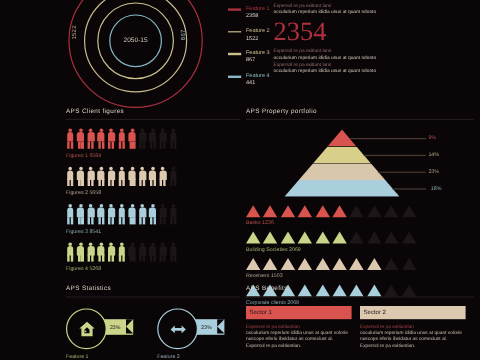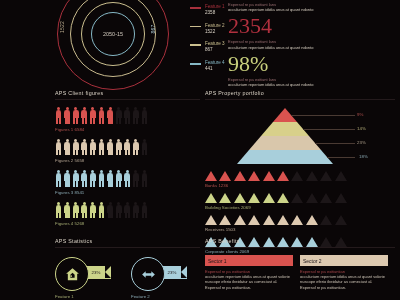--- a/index.html
+++ b/index.html
@@ -140,21 +140,20 @@
     <div class="kpis">
       <div class="kpi-lead">
         <span class="l1">Expersol re pa exitiunt lans</span>
         <span class="l2">occulurium reperium ididia unus at quant ndonto</span>
       </div>
       <div class="kpi-num n1">2354</div>
       <div class="kpi-lead">
         <span class="l1">Expersol re pa exitiunt lans</span>
         <span class="l2">occulurium reperium ididia unus at quant ndonto</span>
       </div>
-      <div class="kpi-num n2">98%</div>
       <div class="kpi-lead">
         <span class="l1">Expersol re pa exitiunt lans</span>
         <span class="l2">occulurium reperium ididia unus at quant ndonto</span>
       </div>
     </div>
   </div>
 
   <div class="mid">
 
     <div class="col-l">

